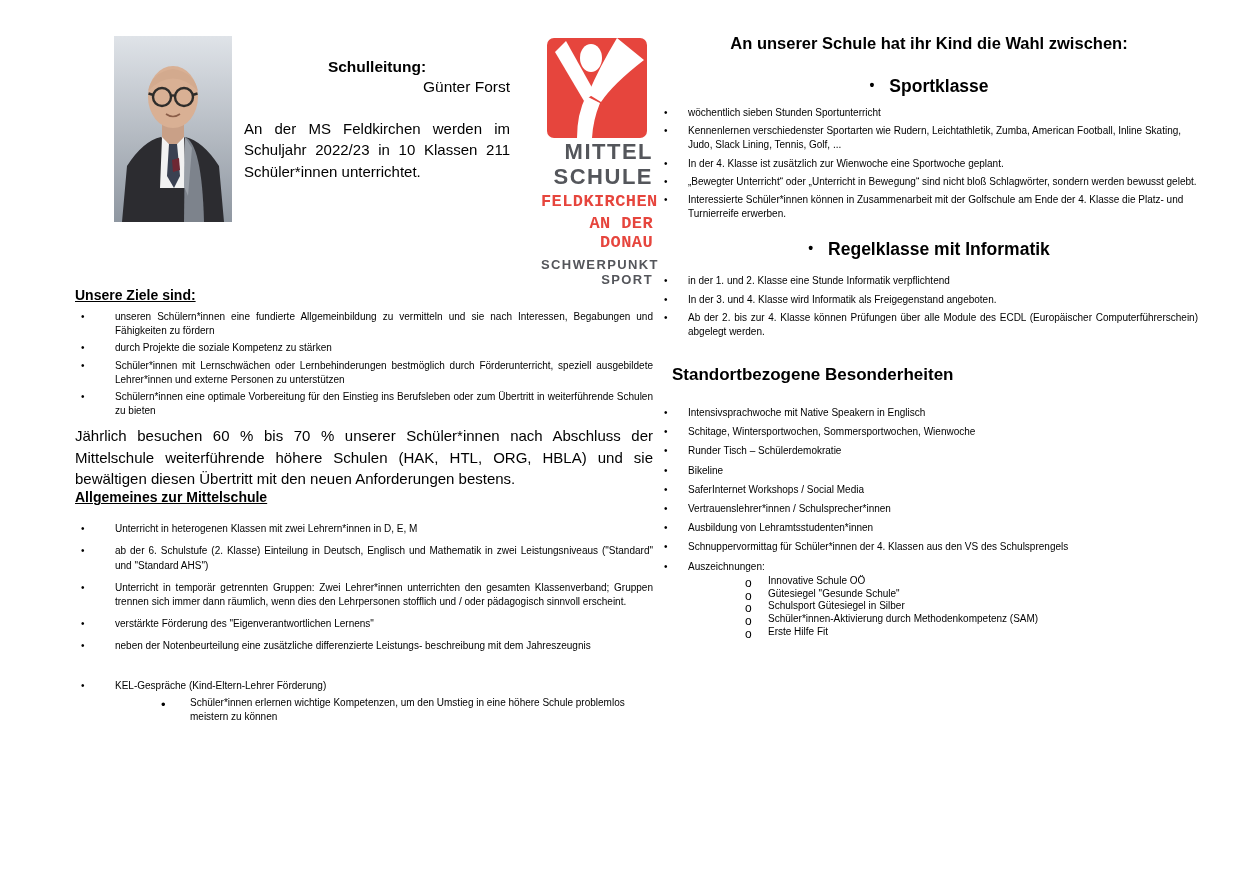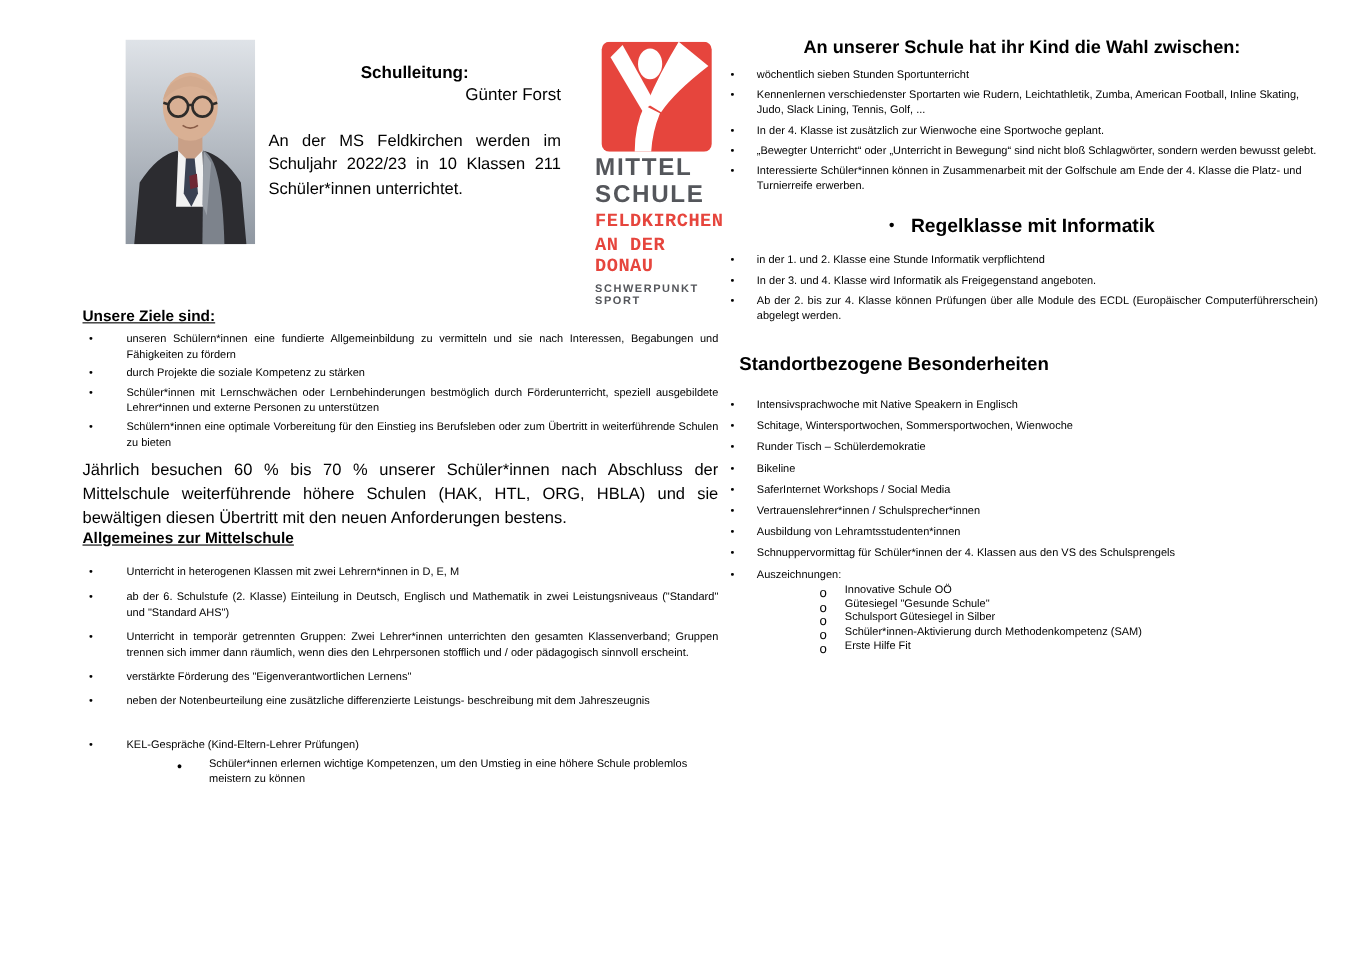--- a/index.html
+++ b/index.html
@@ -18,27 +18,27 @@
 
   
   .header-row { display: flex; align-items: flex-start; margin-left: 39px; }
   .photo-wrap { width: 118px; height: 186px; flex: none; }
   .photo-wrap svg { display: block; width: 100%; height: 100%; }
   .header-center { width: 266px; margin-left: 12px; margin-top: 22px; }
   .schulleitung { font-weight: bold; font-size: 15.5px; text-align: center; }
   .principal    { font-size: 15.5px; text-align: right; margin-top: 2px; }
   .intro { margin: 22px 0 0 0; font-size: 15px; line-height: 1.42; text-align: justify; }
 
-  .logo-wrap { margin-left: auto; width: 112px; text-align: left; margin-top: 2px; }
+  .logo-wrap { margin-left: auto; width: 112px; text-align: right; margin-top: 2px; }
   .logo-mark svg { display: block; width: 106px; height: 100px; margin: 0 auto; }
   .logo-mittel { color: var(--logo-gray, #54565b); font-weight: 800; font-size: 22px;
                  letter-spacing: 1.5px; line-height: 1.02; margin-top: 3px; }
   .logo-feld   { color: var(--logo-red, #e6453d); font-weight: 800; font-size: 17px;
                  letter-spacing: 0.4px; line-height: 1.12; margin-top: 3px; font-family: Liberation Mono, monospace; }
-  .logo-sport  { color: var(--logo-gray, #54565b); font-weight: 700; font-size: 10px;
+  .logo-sport  { color: var(--logo-gray, #54565b); font-weight: 700; font-size: 13px;
                  letter-spacing: 1.4px; margin-top: 5px; }
 
   
   h2.section { font-size: 14px; font-weight: bold; margin: 0; text-decoration: underline; }
   .left-h2-ziele { margin-top: 13px; }
   .left-h2-allg  { margin-top: 27px; }
   .right-top-head { font-size: 16.5px; font-weight: bold; text-align: center; margin: 4px 0 0 0; }
   .center-sub { text-align: center; font-size: 17.5px; font-weight: bold; }
   .sub-sport { margin-top: 23px; }
   .sub-regel { margin-top: 18px; }
@@ -154,33 +154,36 @@
     <ul class="bullets bl justify ul-allg">
       <li>Unterricht in heterogenen Klassen mit zwei Lehrern*innen in D, E, M</li>
       <li>ab der 6. Schulstufe (2. Klasse) Einteilung in Deutsch, Englisch und Mathematik in zwei Leistungsniveaus ("Standard" und "Standard AHS")</li>
       <li>Unterricht in temporär getrennten Gruppen: Zwei Lehrer*innen unterrichten den gesamten Klassenverband; Gruppen trennen sich immer dann räumlich, wenn dies den Lehrpersonen stofflich und / oder pädagogisch sinnvoll erscheint.</li>
       <li>verstärkte Förderung des "Eigenverantwortlichen Lernens"</li>
       <li>neben der Notenbeurteilung eine zusätzliche differenzierte Leistungs- beschreibung mit dem Jahreszeugnis</li>
     </ul>
 
     <ul class="bullets bl ul-kel">
       <li>
-        <span>KEL-Gespräche (Kind-Eltern-Lehrer Prüfungen)</span>
+        <span>KEL-Gespräche (Kind-Eltern-Lehrer Förderung)</span>
         <ul class="sub-l">
           <li>Schüler*innen erlernen wichtige Kompetenzen, um den Umstieg in eine höhere Schule problemlos meistern zu können</li>
 
         </ul>
       </li>
     </ul>
   </div>
 
   <div class="col-right">
 
     <h1 class="right-top-head">An unserer Schule hat ihr Kind die Wahl zwischen:</h1>
 
+    <div class="center-sub sub-sport">
+      <span class="csb">•</span><span>Sportklasse</span>
+    </div>
     <ul class="bullets br ul-sport">
       <li>wöchentlich sieben Stunden Sportunterricht</li>
       <li>Kennenlernen verschiedenster Sportarten wie Rudern, Leichtathletik, Zumba, American Football, Inline Skating, Judo, Slack Lining, Tennis, Golf, ...</li>
       <li>In der 4. Klasse ist zusätzlich zur Wienwoche eine Sportwoche geplant.</li>
       <li>„Bewegter Unterricht“ oder „Unterricht in Bewegung“ sind nicht bloß Schlagwörter, sondern werden bewusst gelebt.</li>
       <li>Interessierte Schüler*innen können in Zusammenarbeit mit der Golfschule am Ende der 4. Klasse die Platz- und Turnierreife erwerben.</li>
     </ul>
 
     <div class="center-sub sub-regel">
       <span class="csb">•</span><span>Regelklasse mit Informatik</span>

